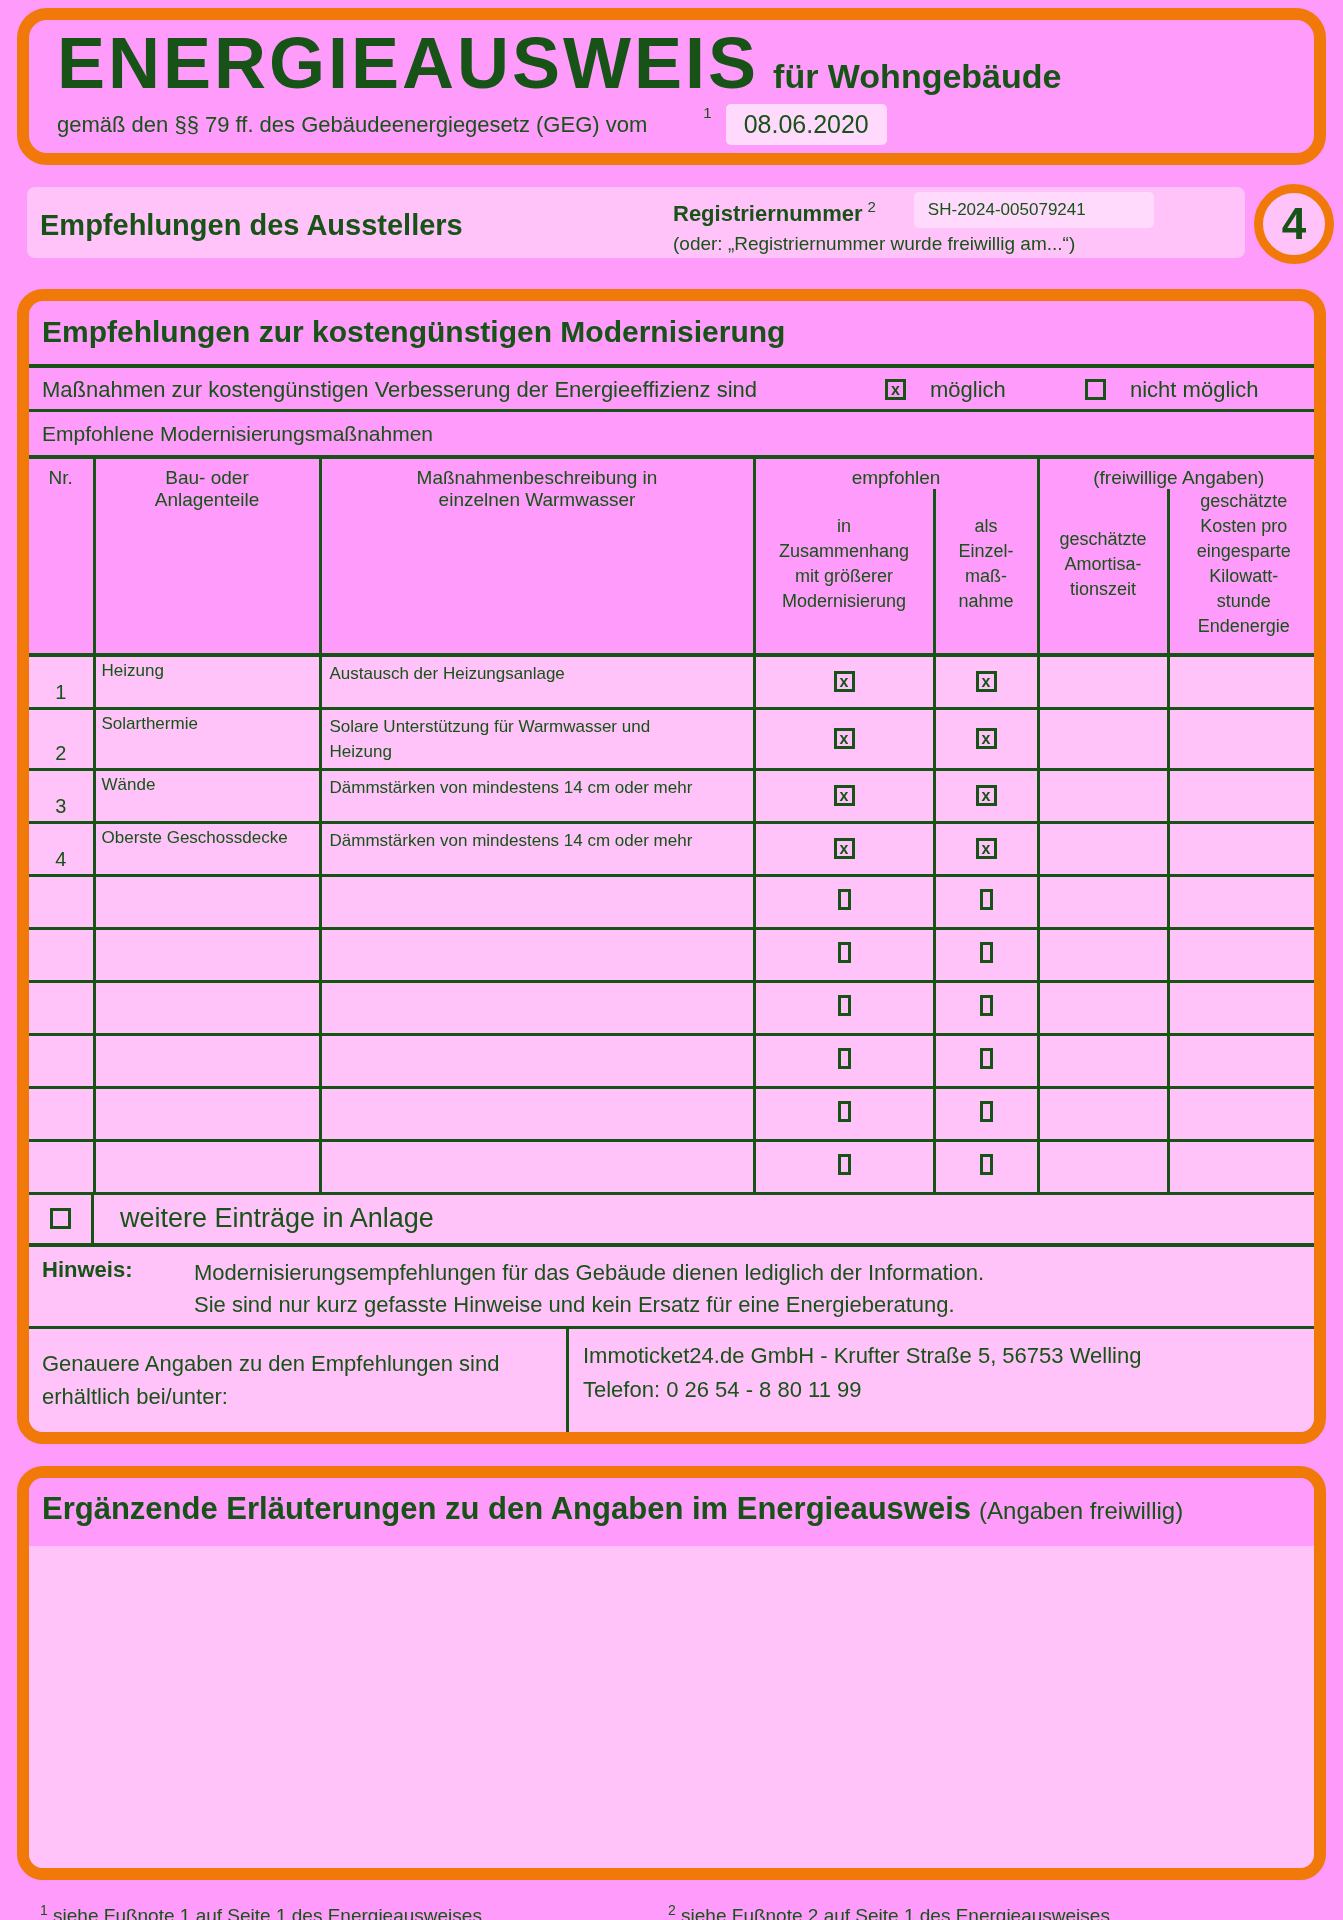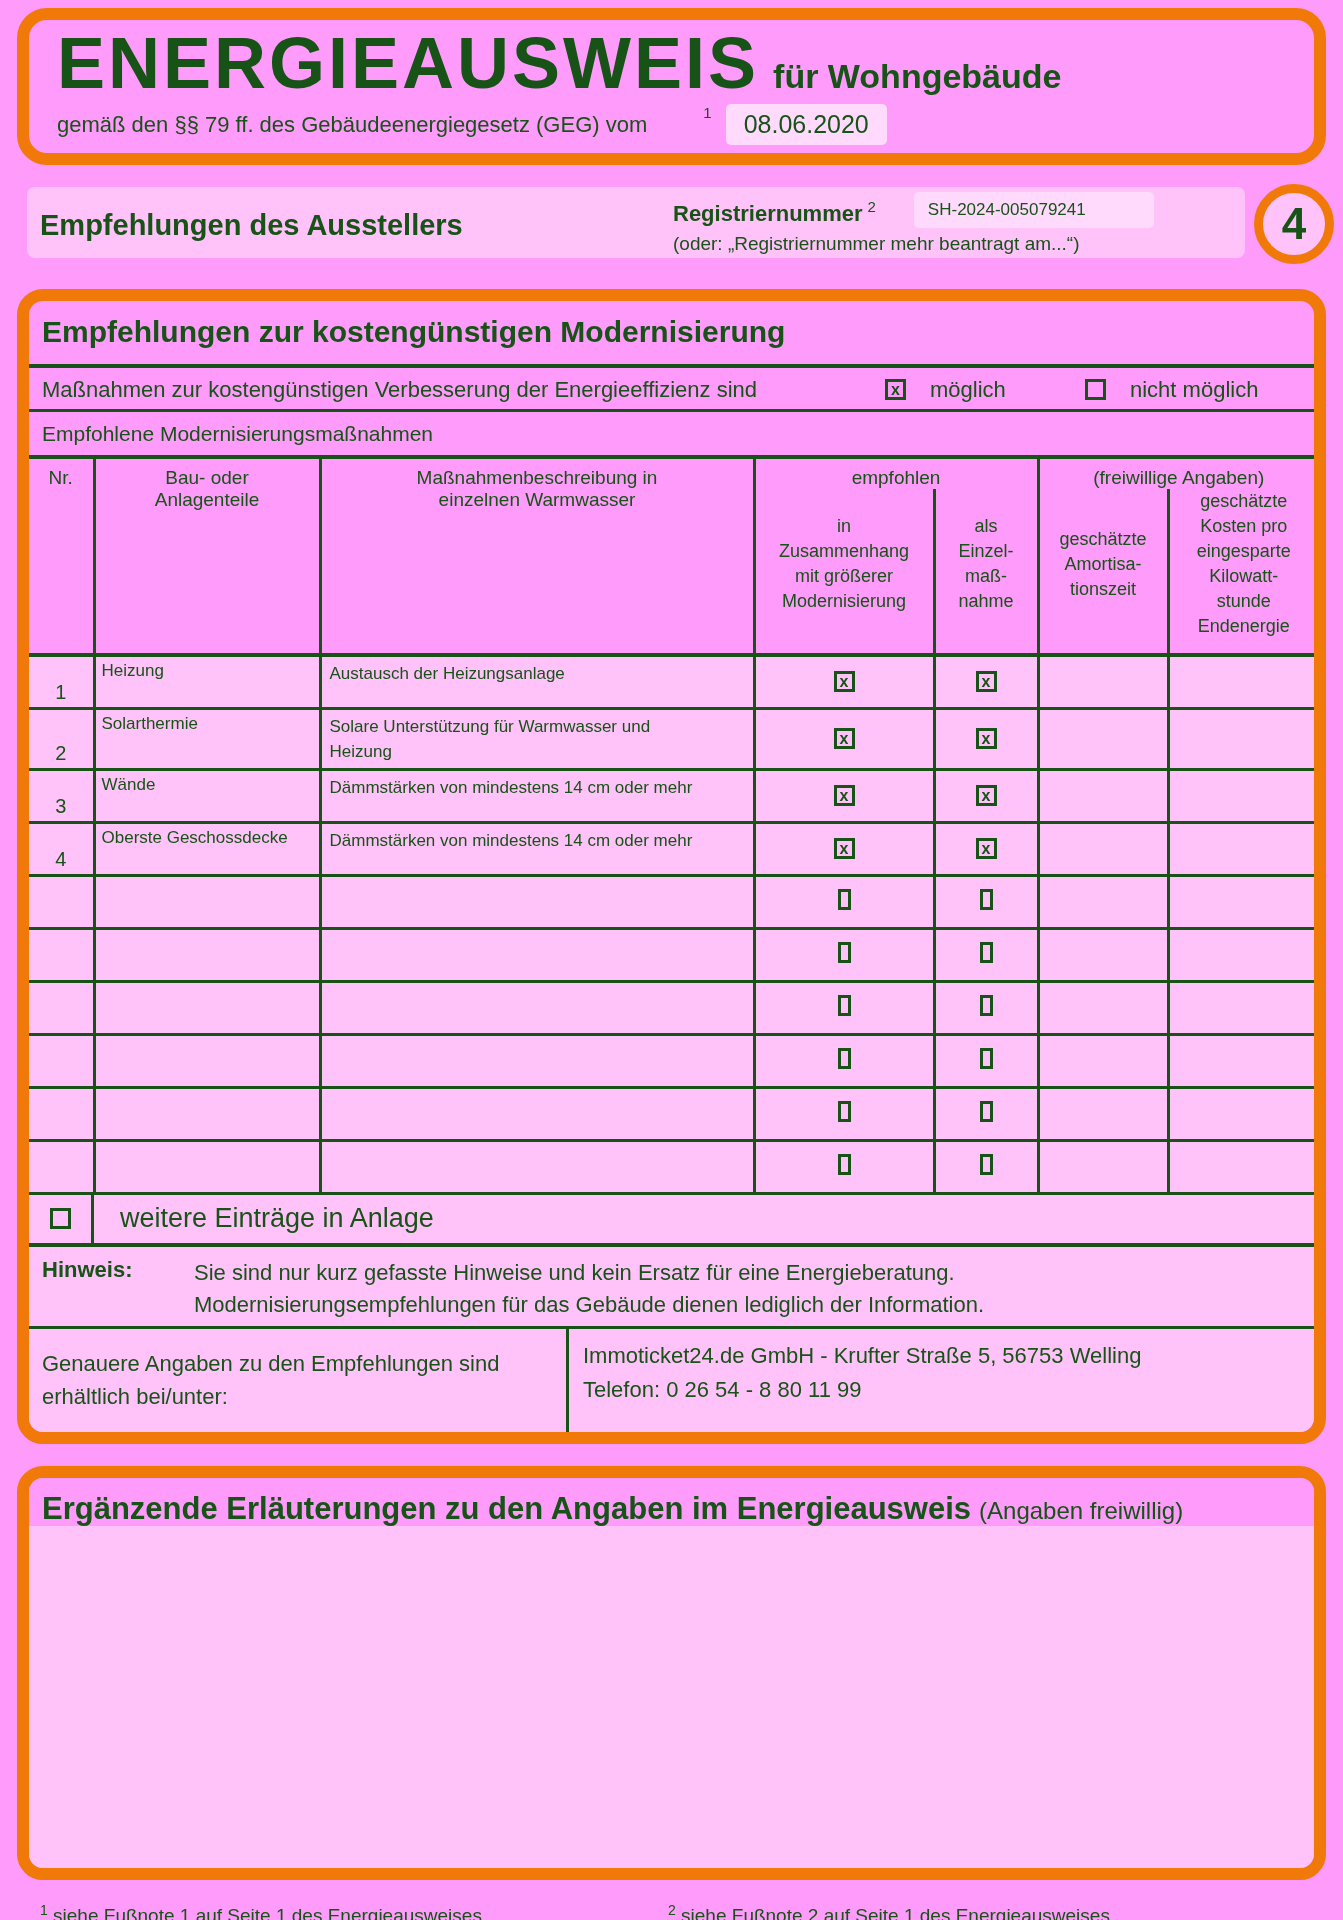--- a/index.html
+++ b/index.html
@@ -141,21 +141,21 @@
   
   .supp-box{
     margin:22px 17px 0 17px;
     height:414px;
     border:12px solid var(--orange);
     border-radius:26px;
     background:var(--pg);
     overflow:hidden;
     display:flex;flex-direction:column;
   }
-  .supp-title{height:48px;padding:13px 16px 0 13px;background:var(--pg)}
+  .supp-title{height:68px;padding:13px 16px 0 13px;background:var(--pg)}
   .supp-title-main{font-size:31px;font-weight:bold}
   .supp-title-suffix{font-size:24px;margin-left:8px}
   .supp-content{flex:1;background:var(--panel)}
 
   
   .footnotes{position:relative;height:40px;margin-top:16px;font-size:19px}
   .fn-left{position:absolute;left:40px;top:6px}
   .fn-right{position:absolute;left:668px;top:6px}
   .fn sup,.footnotes sup{font-size:14px}
 </style>
@@ -177,21 +177,21 @@
 
   <div class="bar-row">
     <div class="issuer-bar">
       <div class="issuer-title">Empfehlungen des Ausstellers</div>
       <div class="registry">
         <div class="registry-top">
           <span class="registry-label">Registriernummer</span>
           <sup class="registry-sup">2</sup>
           <span class="value-box registry-value">SH-2024-005079241</span>
         </div>
-        <div class="registry-alt">(oder: „Registriernummer mehr beantragt am...“)</div>
+        <div class="registry-alt">(oder: „Registriernummer wurde freiwillig am...“)</div>
       </div>
     </div>
     <div class="page-circle">
       <span>4</span>
     </div>
   </div>
 
   <div class="main-box">
     <div class="box-title">Empfehlungen zur kostengünstigen Modernisierung</div>
 
@@ -343,22 +343,22 @@
     <div class="more-entries">
       <div class="cb-cell">
         <span class="checkbox"></span>
       </div>
       <div class="label-cell">weitere Einträge in Anlage</div>
     </div>
 
     <div class="note">
       <div class="note-label">Hinweis:</div>
       <div class="note-text">
+        <div>Modernisierungsempfehlungen für das Gebäude dienen lediglich der Information.</div>
         <div>Sie sind nur kurz gefasste Hinweise und kein Ersatz für eine Energieberatung.</div>
-        <div>Modernisierungsempfehlungen für das Gebäude dienen lediglich der Information.</div>
       </div>
     </div>
 
     <div class="contact">
       <div class="contact-left">Genauere Angaben zu den Empfehlungen sind erhältlich bei/unter:</div>
       <div class="contact-right">
         <div>Immoticket24.de GmbH - Krufter Straße 5, 56753 Welling</div>
         <div>Telefon: 0 26 54 - 8 80 11 99</div>
       </div>
     </div>

